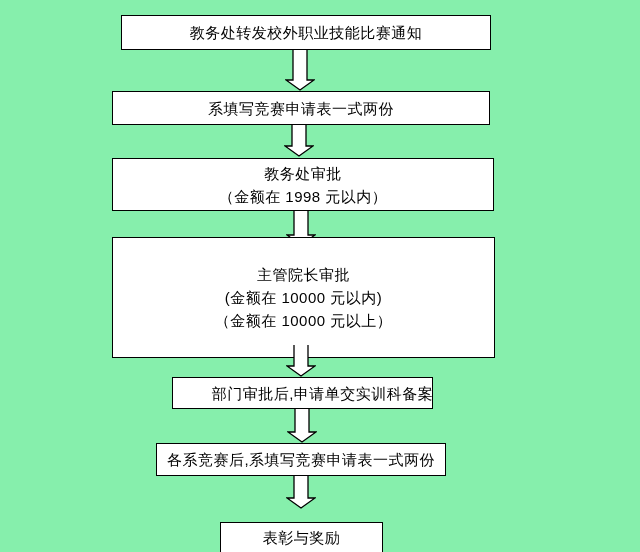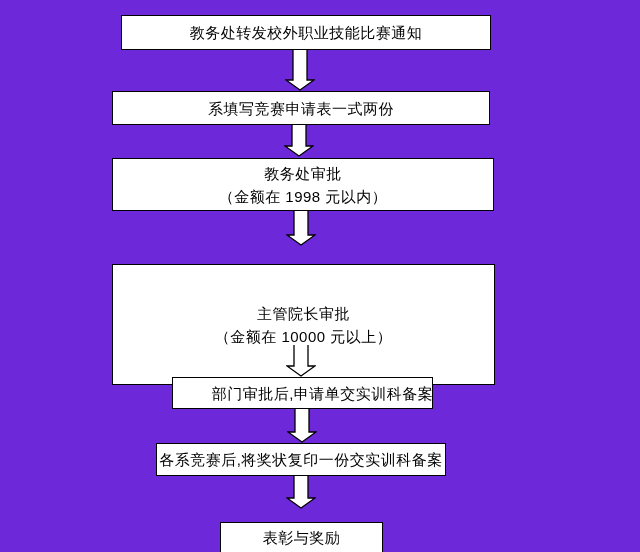--- a/index.html
+++ b/index.html
@@ -4,21 +4,21 @@
 <style>
   html, body {
     margin: 0;
     padding: 0;
     background: #ffffff;
   }
   .canvas {
     position: relative;
     width: 640px;
     height: 552px;
-    background: #6d28d9;
+    background: #86efac;
     font-family: "Liberation Sans", sans-serif;
     color: #000000;
     overflow: hidden;
   }
   .flow-box {
     position: absolute;
     box-sizing: border-box;
     border: 1.5px solid #000000;
     background: #ffffff;
     display: flex;
@@ -29,21 +29,21 @@
     font-size: 15px;
     line-height: 23px;
     letter-spacing: 0.5px;
     white-space: nowrap;
   }
   .flow-box .line { display: block; }
 
   .b0 { left: 121px; top: 15px;  width: 370px; height: 35px; }
   .b1 { left: 112px; top: 91px;  width: 378px; height: 34px; }
   .b2 { left: 112px; top: 158px; width: 382px; height: 53px; }
-  .b3 { left: 112px; top: 264px; width: 383px; height: 121px; }
+  .b3 { left: 112px; top: 237px; width: 383px; height: 121px; }
   .b4 { left: 172px; top: 377px; width: 261px; height: 32px; padding-left: 40px; }
   .b5 { left: 156px; top: 443px; width: 290px; height: 33px; }
   .b6 { left: 220px; top: 510px; width: 163px; height: 31px; margin-top: 12px; }
 
   .arrow { position: absolute; display: block; }
   .a1 { left: 285px; top: 50px;  }
   .a2 { left: 284px; top: 125px; }
   .a3 { left: 286px; top: 211px; }
   .a4 { left: 286px; top: 345px; }
   .a5 { left: 287px; top: 409px; }
@@ -80,37 +80,38 @@
     <span class="line">教务处审批</span>
     <span class="line">（金额在 1998 元以内）</span>
   </div>
 
   <svg class="arrow a3" width="30" height="35" viewBox="0 0 30 35">
     <path d="M8,0 L8,24 L1,24 L15,34 L29,24 L22,24 L22,0"></path>
   </svg>
 
   <div class="flow-box b3">
     <span class="line">主管院长审批</span>
+    <span class="line">(金额在 10000 元以内)</span>
     <span class="line">（金额在 10000 元以上）</span>
   </div>
 
   <svg class="arrow a4" width="30" height="32" viewBox="0 0 30 32">
     <path d="M8,0 L8,21 L1,21 L15,31 L29,21 L22,21 L22,0"></path>
   </svg>
 
   <div class="flow-box b4">
     <span class="line">部门审批后,申请单交实训科备案</span>
   </div>
 
   <svg class="arrow a5" width="30" height="34" viewBox="0 0 30 34">
     <path d="M8,0 L8,23 L1,23 L15,33 L29,23 L22,23 L22,0"></path>
   </svg>
 
   <div class="flow-box b5">
-    <span class="line">各系竞赛后,将奖状复印一份交实训科备案</span>
+    <span class="line">各系竞赛后,系填写竞赛申请表一式两份</span>
   </div>
 
   <svg class="arrow a6" width="30" height="33" viewBox="0 0 30 33">
     <path d="M8,0 L8,22 L1,22 L15,32 L29,22 L22,22 L22,0"></path>
   </svg>
 
   <div class="flow-box b6">
     <span class="line">表彰与奖励</span>
   </div>
 

